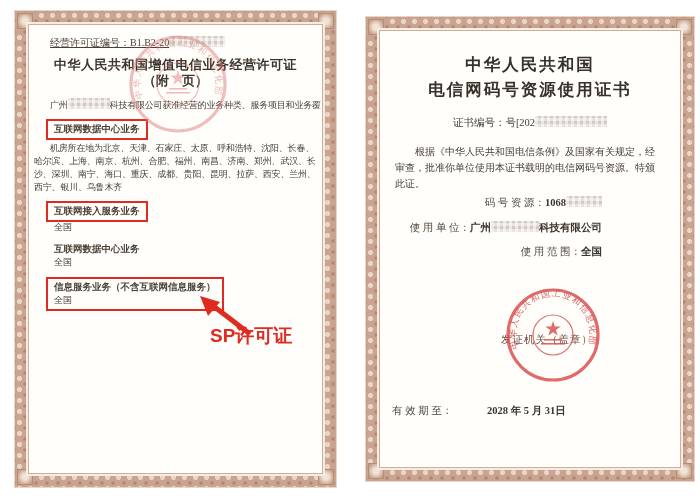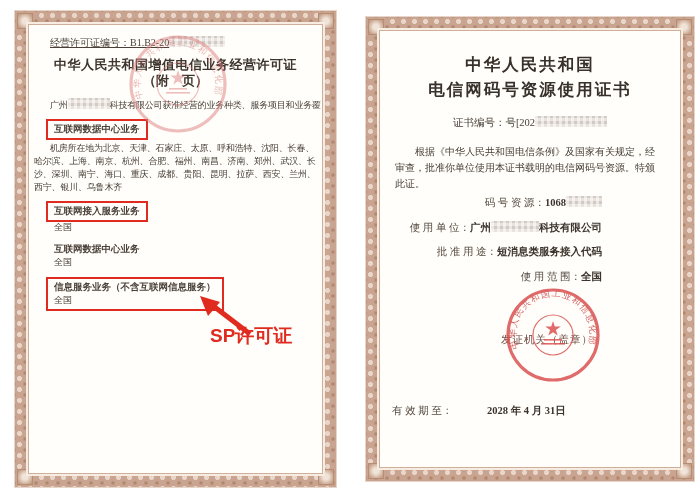--- a/index.html
+++ b/index.html
@@ -158,39 +158,36 @@
   </div>
 
   <div class="rc-fields">
     <div class="rc-field">
       <span class="lbl">码 号 资 源：</span><span class="val">1068</span><span class="redact" style="width:36px;"></span>
     </div>
     <div class="rc-field">
       <span class="lbl">使 用 单 位：</span><span class="val">广州</span><span class="redact" style="width:48px;"></span><span class="val">科技有限公司</span>
     </div>
     <div class="rc-field">
-      <span class="lbl">批 准 用 途：</span><span class="val">短消息类服务接入代码</span>
-    </div>
-    <div class="rc-field">
       <span class="lbl">使 用 范 围：</span><span class="val">全国</span>
     </div>
   </div>
 
   <div class="rc-issuer">发证机关（盖章）</div>
 
   <svg class="seal-svg" style="left:133px; top:264px;" width="110" height="110" viewBox="0 0 110 110">
     <g opacity="0.82">
       <circle cx="55" cy="55" r="45" fill="none" stroke="#d84b4b" stroke-width="3.2"></circle>
       <circle cx="55" cy="55" r="20" fill="none" stroke="#d84b4b" stroke-width="1.2"></circle>
       <path d="M55 41 L56.8 46.6 L62.7 46.6 L57.9 50 L59.7 55.6 L55 52.2 L50.3 55.6 L52.1 50 L47.3 46.6 L53.2 46.6 Z" fill="#d84b4b"></path>
       <rect x="46" y="59" width="18" height="1.6" fill="#d84b4b"></rect>
       <rect x="43" y="63" width="24" height="1.6" fill="#d84b4b"></rect>
       <path id="sealArcR" d="M 21 68 A 37 37 0 1 1 89 68" fill="none"></path>
       <text font-size="9" fill="#cc4040" letter-spacing="1.2"><textPath href="#sealArcR">中华人民共和国工业和信息化部</textPath></text>
     </g>
   </svg>
 
   <div class="rc-dates">
     <div class="rc-date-row">
-      <span class="lbl">有 效 期 至：</span><span class="val">2028 年 4 月 31日</span>
+      <span class="lbl">有 效 期 至：</span><span class="val">2028 年 5 月 31日</span>
     </div>
   </div>
 </div>
 
 </body></html>

